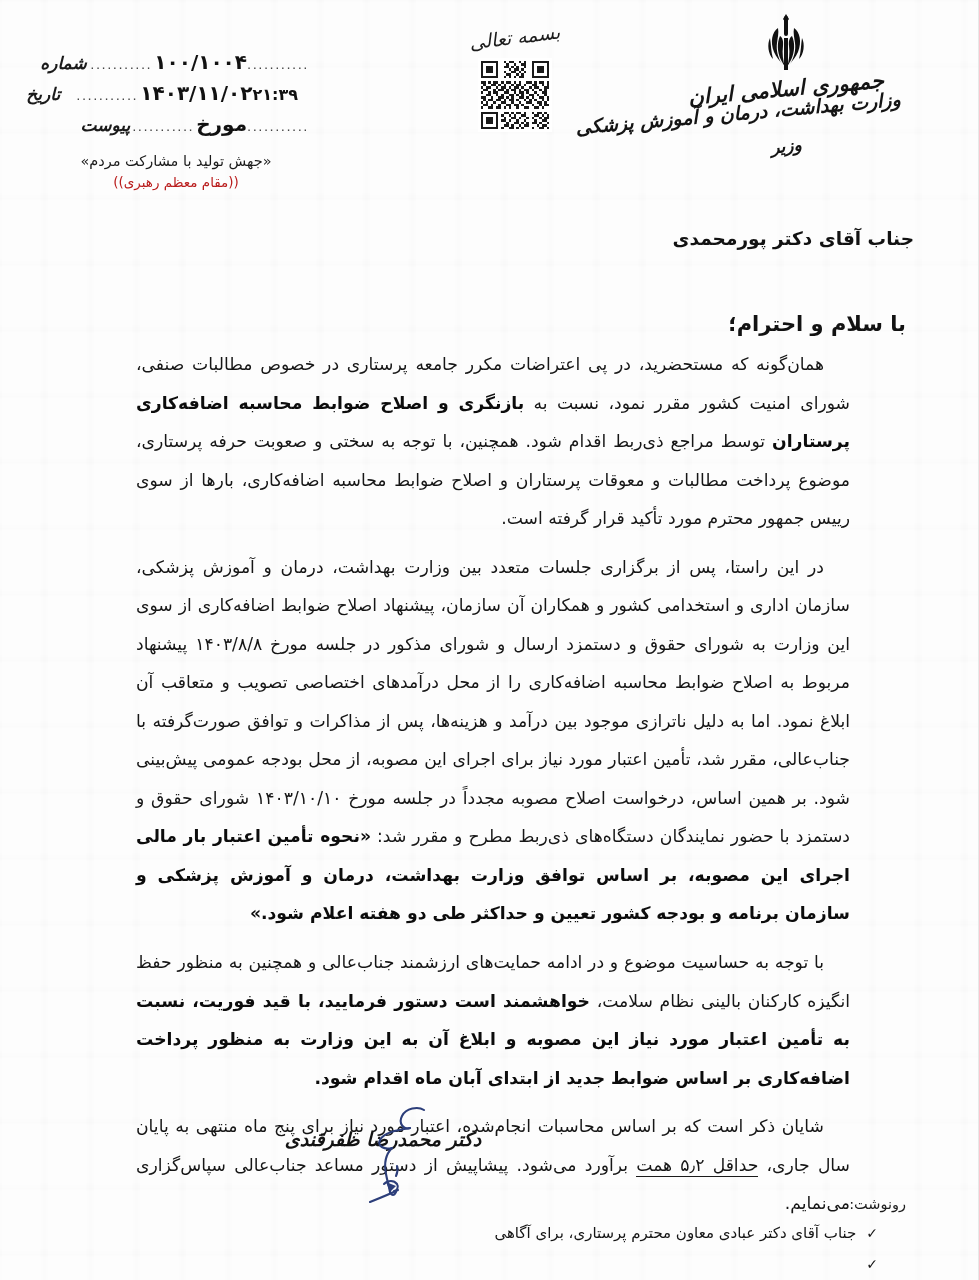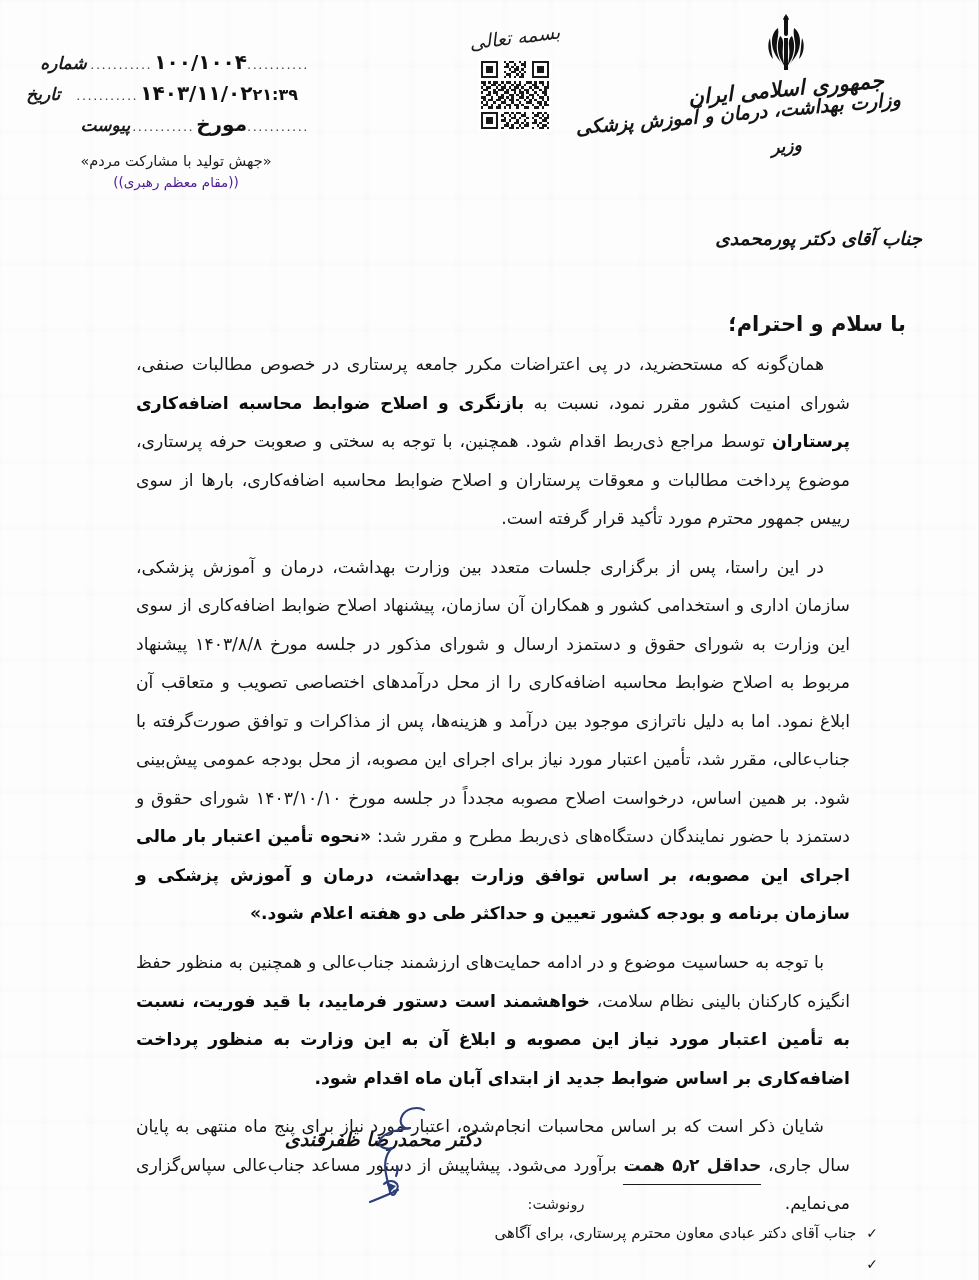--- a/index.html
+++ b/index.html
@@ -104,21 +104,21 @@
     direction: rtl;
   }
   .slogan-line1 {
     font-size: 14.5px;
     color: #1a1a1a;
     line-height: 1.55;
     font-weight: 500;
   }
   .slogan-line2 {
     font-size: 13.5px;
-    color: #4c1d95;
+    color: #b91c1c;
     line-height: 1.55;
   }
 
   
   .center-head {
     position: absolute;
     top: 26px;
     left: 430px;
     width: 170px;
     text-align: center;
@@ -180,24 +180,23 @@
     transform: rotate(-6deg);
     display: inline-block;
     margin-top: 12px;
     letter-spacing: -0.6px;
   }
 
   
   .addressee {
     position: absolute;
     top: 222px;
-    right: 56px;
+    right: 64px;
     width: 760px;
     direction: rtl;
-    font-style: italic;
   }
   .addressee-line {
     font-weight: bold;
     font-size: 18.5px;
     color: #121212;
     line-height: 1.85;
     letter-spacing: -0.2px;
   }
 
   
@@ -225,23 +224,23 @@
     color: #161616;
     letter-spacing: -0.15px;
   }
   .body-text p {
     margin: 0 0 10px 8px;
     text-indent: 26px;
   }
   .body-text p:last-child { margin-bottom: 0; }
   .body-text b { font-weight: bold; color: #0c0c0c; }
   .body-text .u {
-    font-weight: bold;
+    font-weight: normal;
     border-bottom: 1.6px solid #1a1a1a;
-    padding-bottom: 9px;
+    padding-bottom: 1px;
   }
 
   
   .signature-wrap {
     position: absolute;
     top: 1128px;
     right: 460px;
     width: 270px;
     text-align: center;
     direction: rtl;
@@ -262,21 +261,21 @@
     pointer-events: none;
   }
 
   
   .cc {
     position: absolute;
     top: 1196px;
     right: 72px;
     width: 700px;
     direction: rtl;
-    text-align: center;
+    text-align: right;
   }
   .cc-title {
     font-size: 14.5px;
     color: #1c1c1c;
     margin-bottom: 6px;
   }
   .cc-list {
     list-style: none;
     margin: 0;
     padding: 0 28px 0 0;

